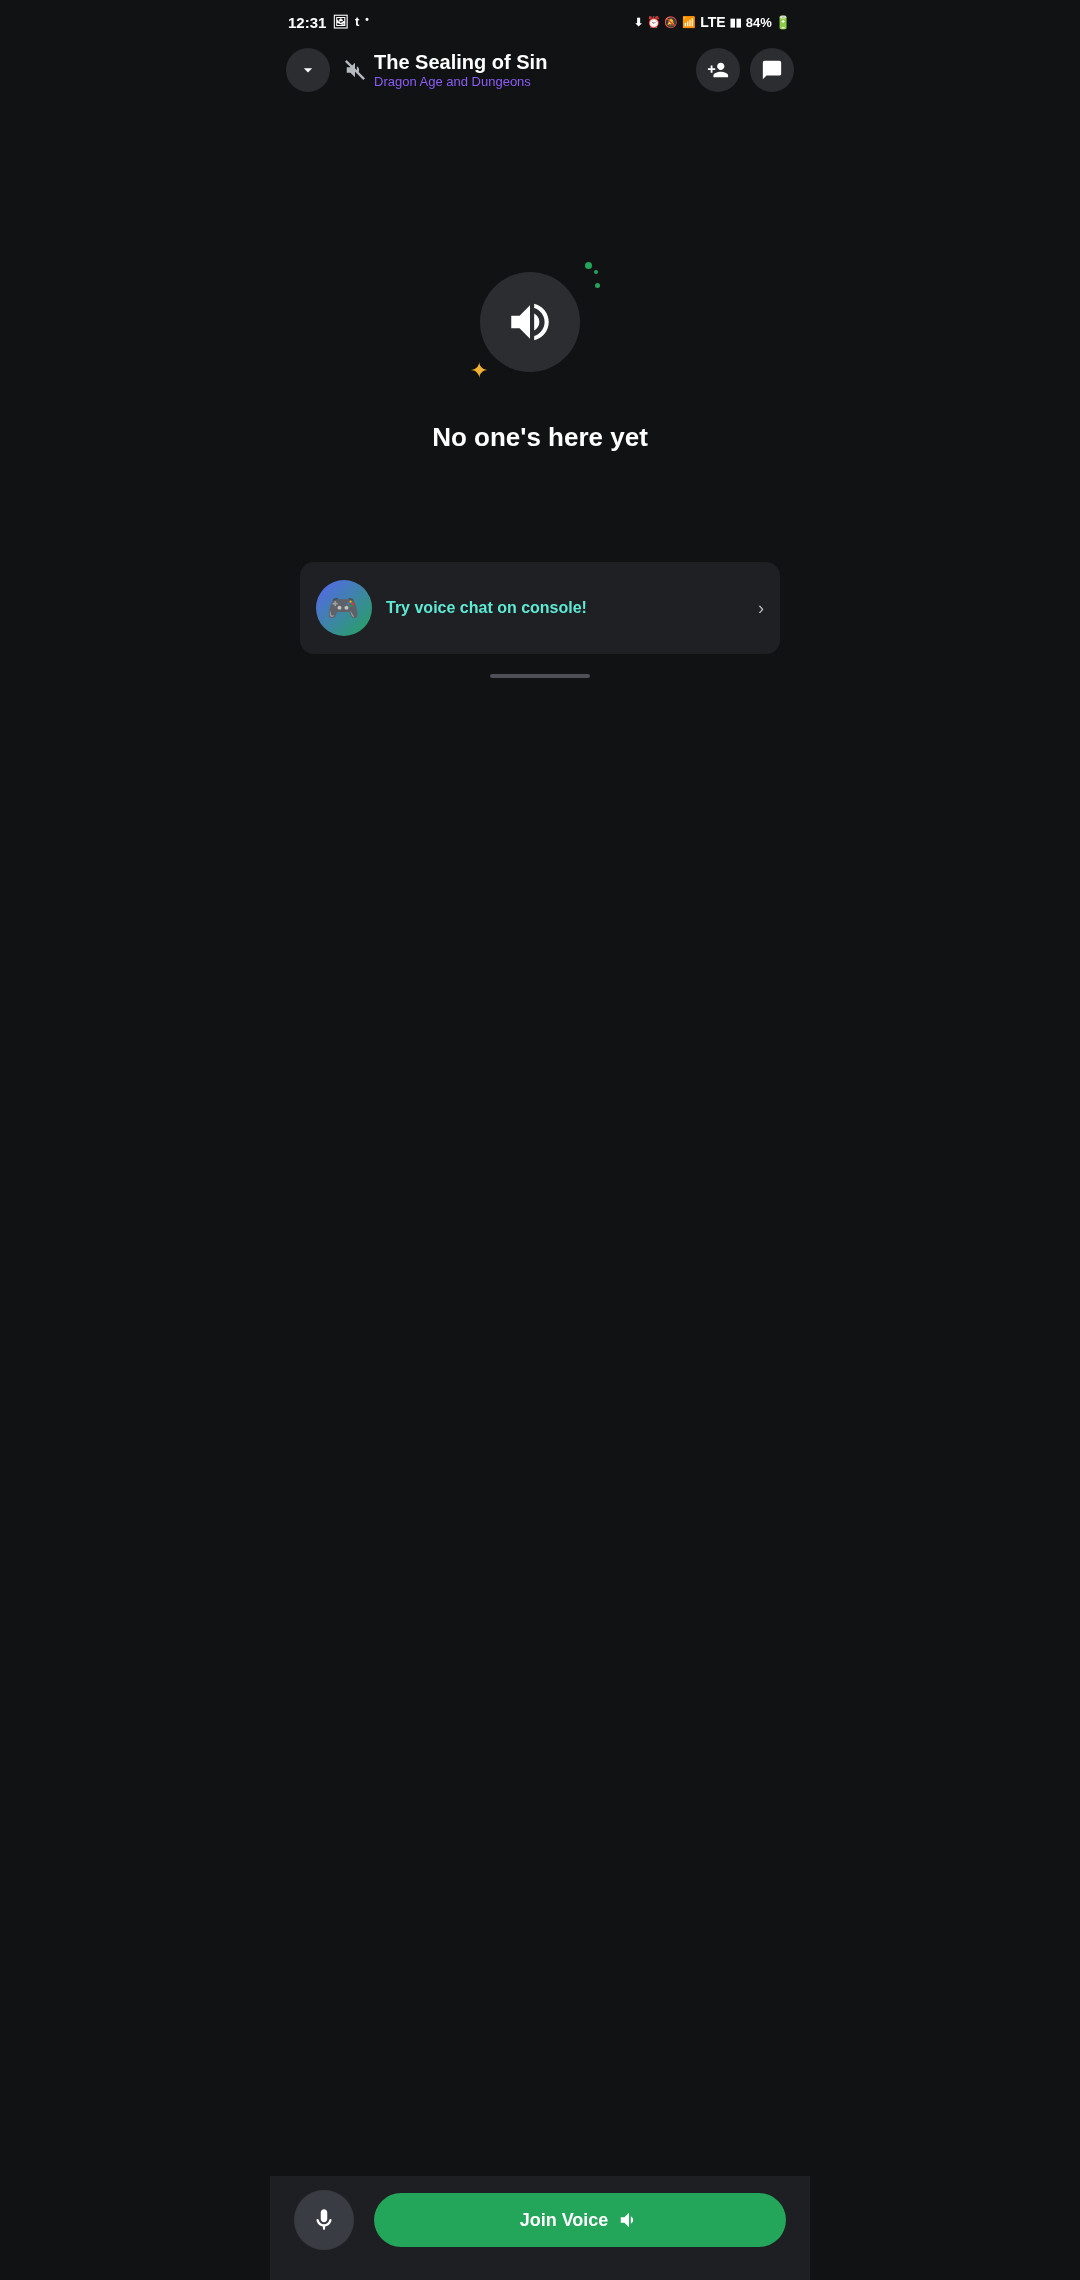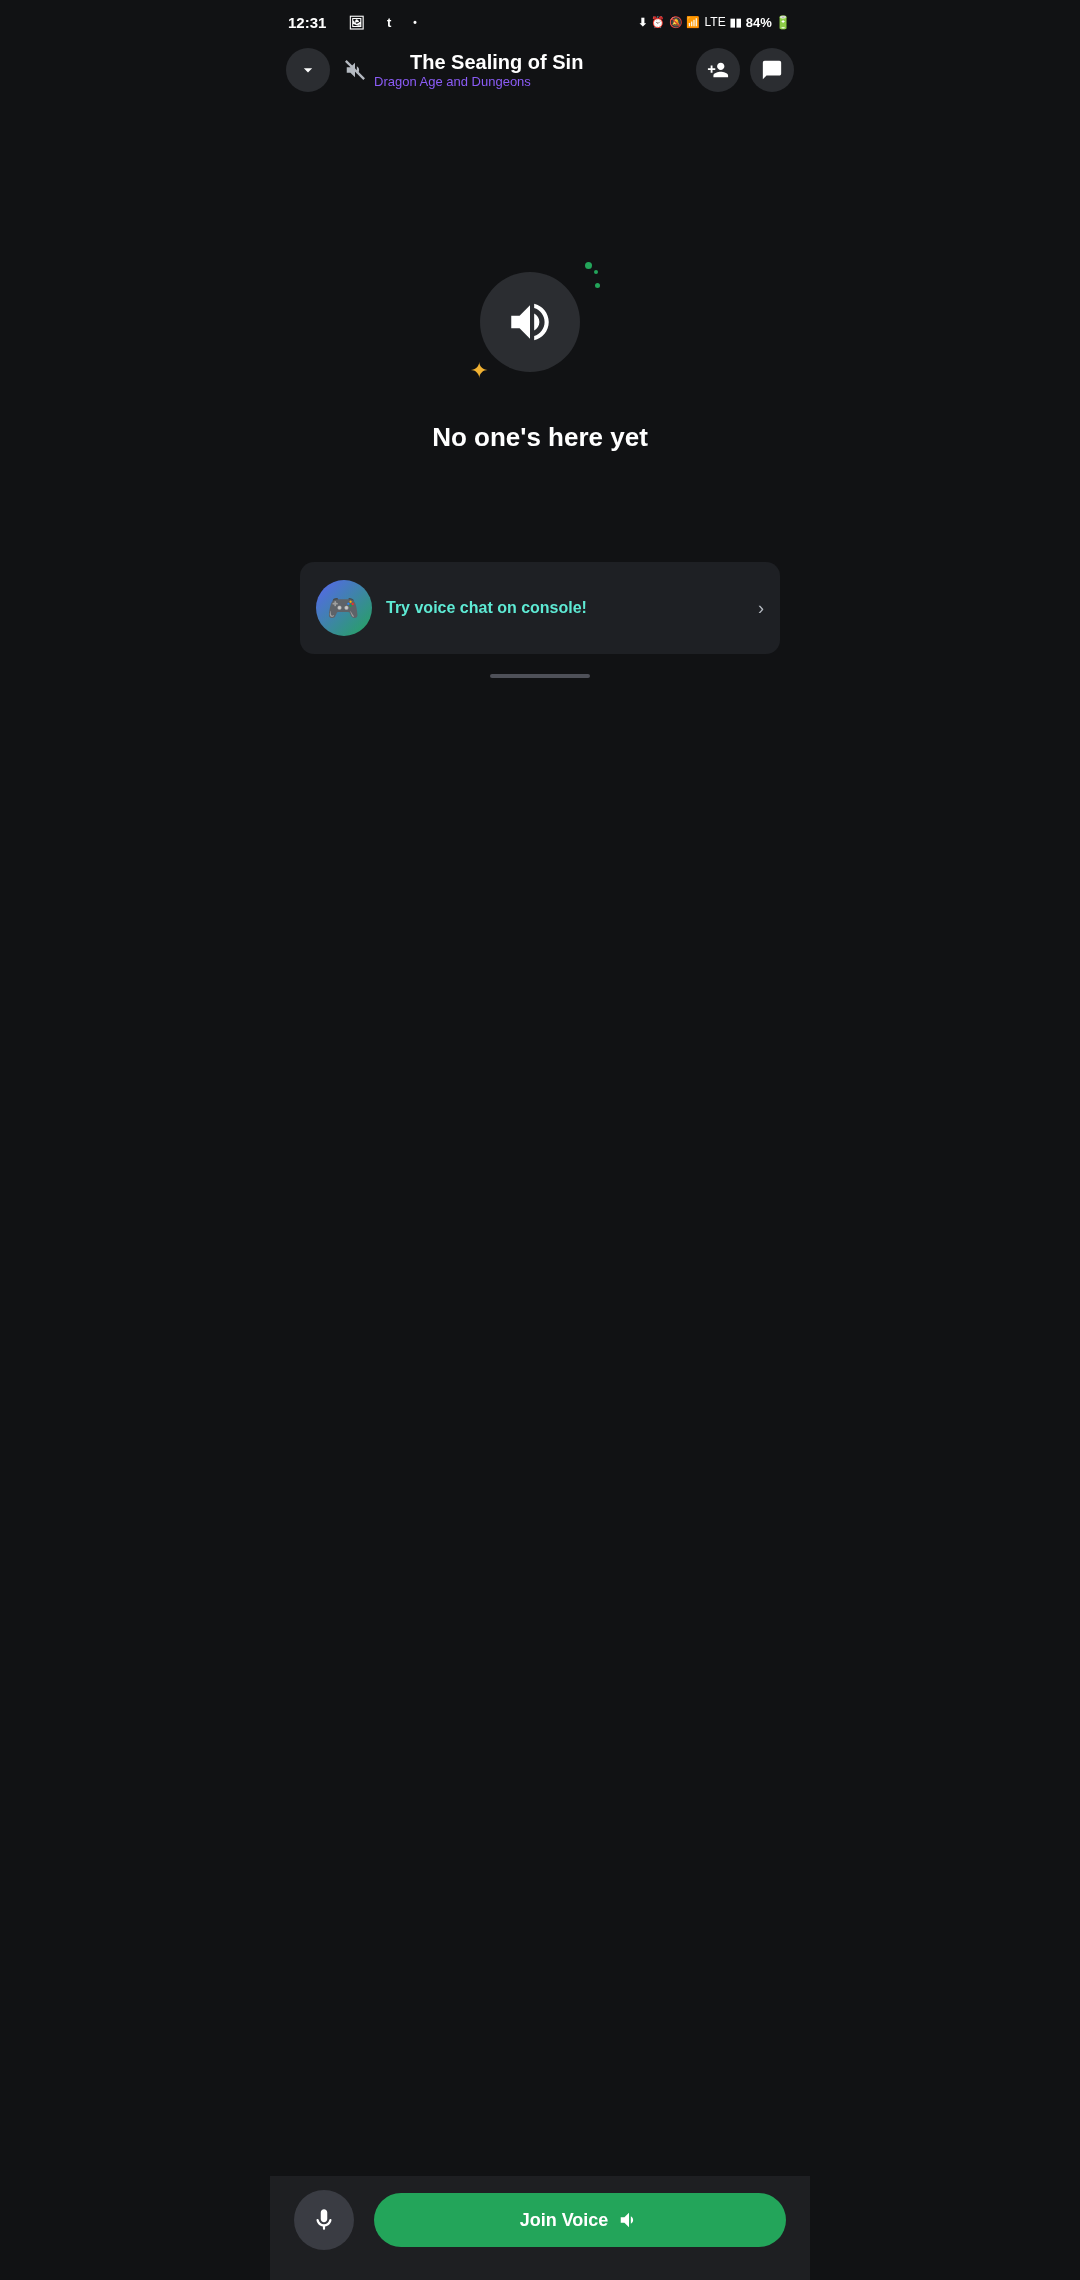--- a/index.html
+++ b/index.html
@@ -21,21 +21,21 @@
     .status-bar {
       display: flex;
       align-items: center;
       justify-content: space-between;
       padding: 10px 18px 6px;
       font-size: 13px;
       font-weight: 600;
       color: #fff;
       height: 40px;
     }
-    .status-left { display: flex; align-items: center; gap: 22px; }
+    .status-left { display: flex; align-items: flex-start; gap: 6px; }
     .status-right { display: flex; align-items: center; gap: 4px; font-size: 12px; }
     .status-time { font-size: 15px; font-weight: 700; }
 
     
     .header {
       display: flex;
       align-items: center;
       padding: 8px 16px;
       gap: 14px;
     }
@@ -61,21 +61,20 @@
     .header-mute-icon {
       font-size: 18px;
       color: #fff;
     }
     .header-text { display: flex; flex-direction: column; }
     .header-title {
       font-size: 20px;
       font-weight: 700;
       color: #fff;
       line-height: 1.2;
-      margin-left: 36px;
     }
     .header-subtitle {
       font-size: 13px;
       color: #8b5cf6;
       line-height: 1.3;
     }
     .header-actions {
       display: flex;
       align-items: center;
       gap: 10px;
@@ -294,21 +293,21 @@
     <span style="font-size:13px;">🖼</span>
 
     <span style="font-size:13px; font-weight:700;">t</span>
     <span style="font-size:10px;">•</span>
   </div>
   <div class="status-right">
     <span style="font-size:11px;">⬇</span>
     <span style="font-size:11px;">⏰</span>
     <span style="font-size:11px;">🔕</span>
     <span style="font-size:11px;">📶</span>
-    <span style="font-size:12px; font-weight:400;">LTE</span>
+    <span style="font-size:14px; font-weight:700;">LTE</span>
     <span style="font-size:11px;">▮▮</span>
     <span style="font-size:13px; font-weight:700;">84%</span>
     <span style="font-size:13px;">🔋</span>
   </div>
 </div>
 
 <div class="header">
   <div class="header-back">
     <svg viewBox="0 0 24 24">
       <path d="M7 10l5 5 5-5z"></path>

